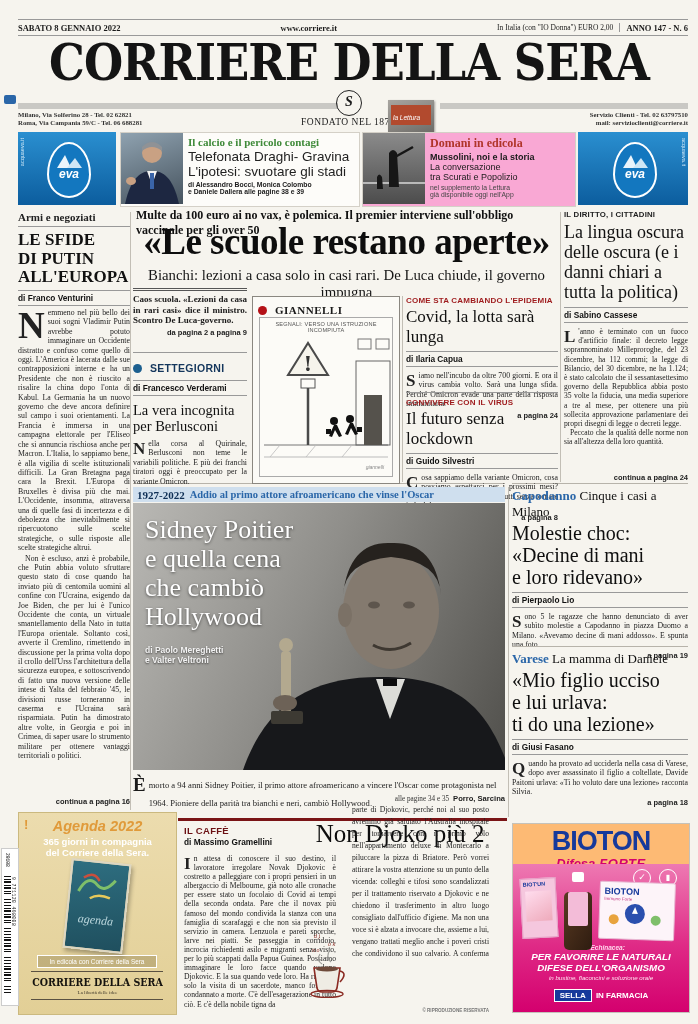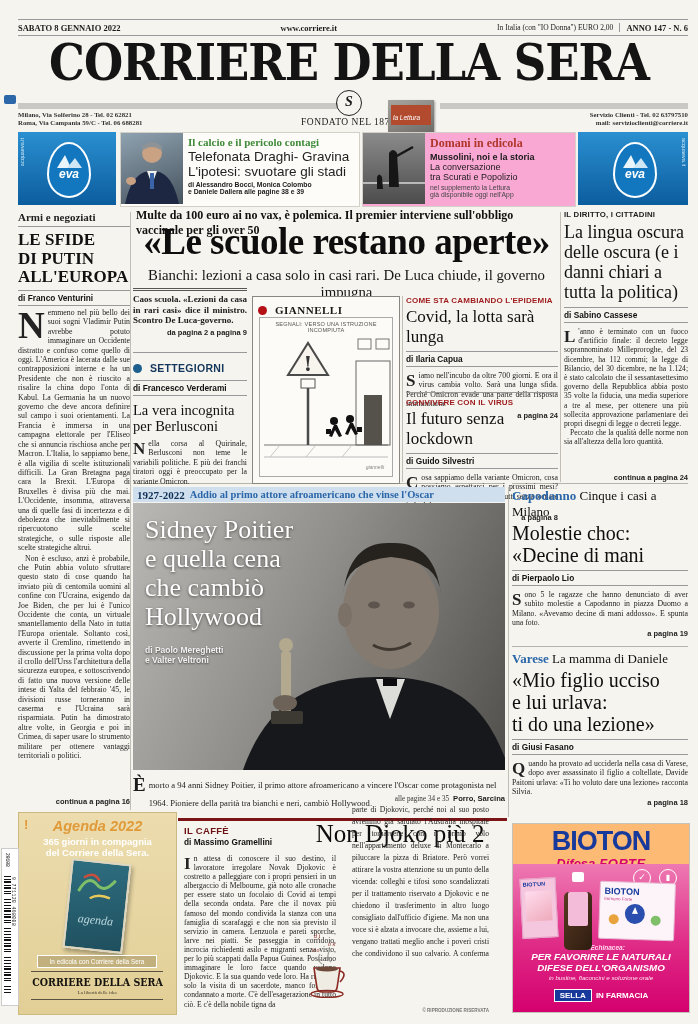--- a/index.html
+++ b/index.html
@@ -288,20 +288,21 @@
   </div>
 
   <div class="abs" style="left:512px;top:488px;width:176px;">
     <div style="font-size:13px;" class="serif">
       <span class="kick-blue">Capodanno</span>
       <span style="color:#111;">Cinque i casi a Milano</span>
     </div>
     <div class="serif" style="font-size:20px;line-height:22px;margin-top:2px;color:#0e0e0e;">
       <div>Molestie choc:</div>
       <div>«Decine di mani</div>
+      <div>e loro ridevano»</div>
     </div>
     <div class="byline-row" style="margin-top:4px;">di Pierpaolo Lio</div>
     <div class="j serif body-txt" style="margin-top:4px;">
       <span class="dc" style="font-size:17px;line-height:17px;">S</span>
       <span>ono 5 le ragazze che hanno denunciato di aver subìto molestie a Capodanno in piazza Duomo a Milano. «Avevamo decine di mani addosso». E spunta una foto.</span>
     </div>
     <div class="pgref r" style="margin-top:1px;">a pagina 19</div>
   </div>
 
   <div class="abs hair" style="left:512px;top:646px;width:176px;"></div>

